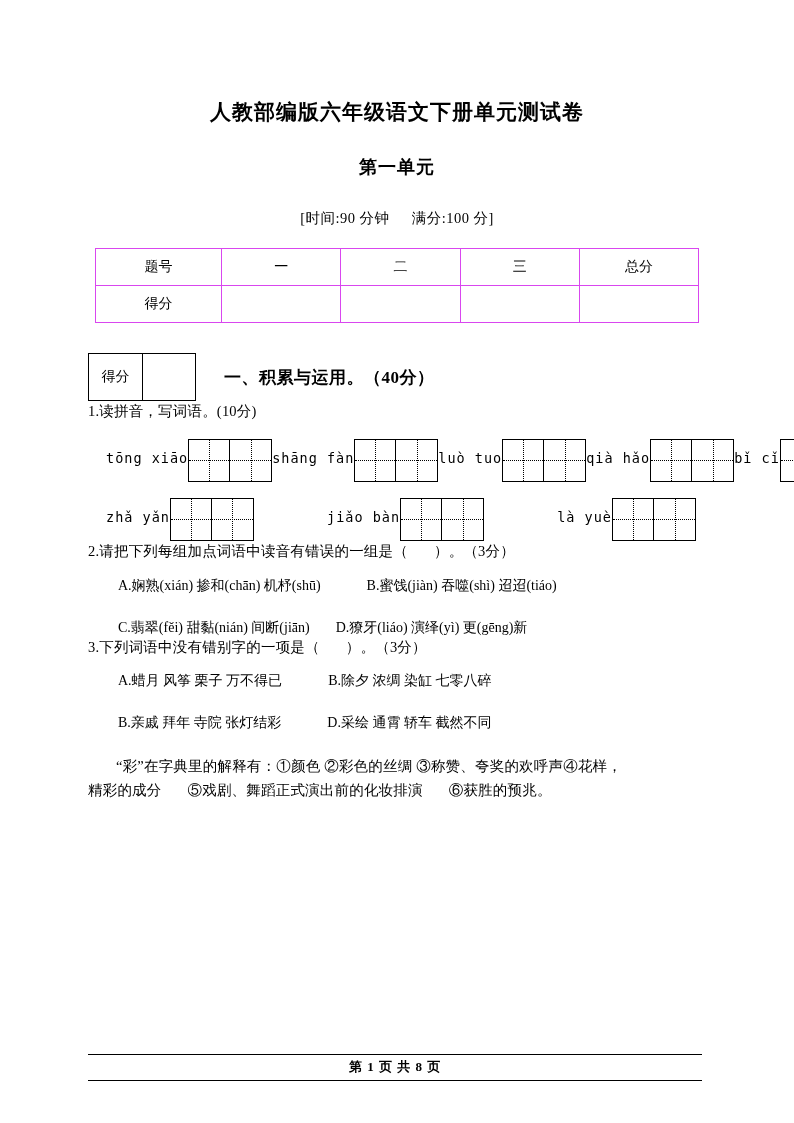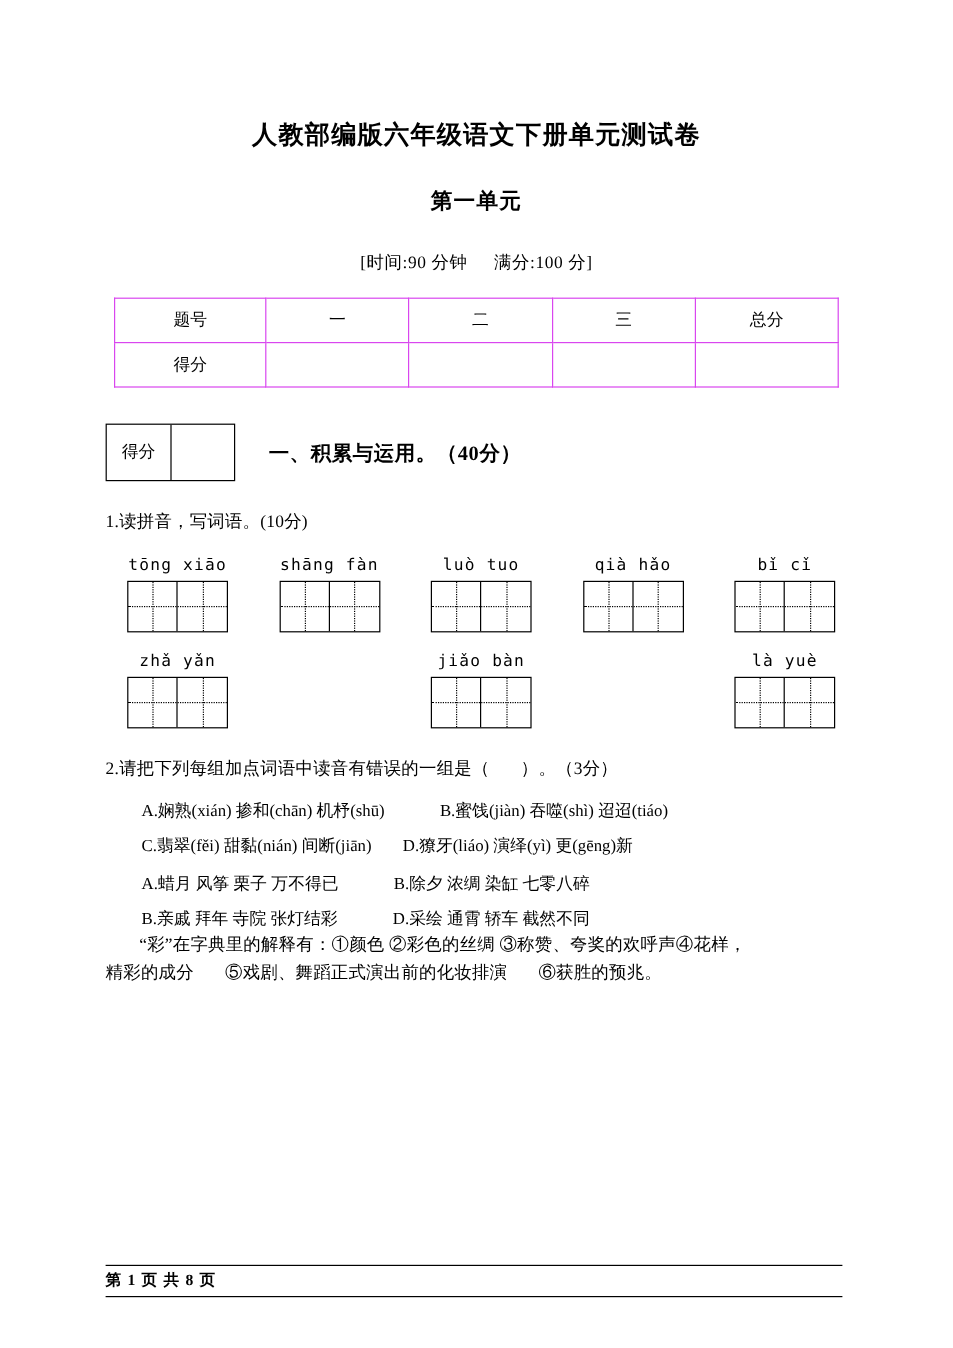--- a/index.html
+++ b/index.html
@@ -98,43 +98,43 @@
     font-weight: bold;
     letter-spacing: 0.5px;
   }
 
   
   .q {
     font-size: 14.5px;
     line-height: 1.5;
     letter-spacing: 0.2px;
   }
-  .q-stem { margin-top: 24px; }
+  .q-stem { }
   .q-opts {
     margin-top: 14px;
     padding-left: 30px;
     font-size: 14px;
   }
-  .q-opts .opt-line { margin-top: 11px; }
+  .q-opts .opt-line { margin-top: 24px; }
   .q-opts .opt-line:first-child { margin-top: 0; }
   .opt-gap-md { display: inline-block; width: 26px; }
   .opt-gap-lg { display: inline-block; width: 46px; }
   .paren-blank { display: inline-block; width: 26px; }
 
   
   .pinyin-block { margin-top: 12px; }
   .pinyin-row {
     display: flex;
     justify-content: space-between;
     padding: 0 10px 0 18px;
     margin-top: 16px;
   }
   .pinyin-item {
     display: flex;
-    flex-direction: column;
+    flex-direction: row;
     align-items: center;
   }
   .pinyin-text {
     font-family: "DejaVu Sans Mono", "Liberation Mono", monospace;
     font-size: 13.5px;
     letter-spacing: 1px;
     margin-bottom: 5px;
     white-space: nowrap;
   }
   .tzg {
@@ -160,33 +160,34 @@
     border-top: 1px dotted #000;
   }
   
   .tzg .cellgrid::after {
     top: 0; bottom: 0; left: 50%;
     border-left: 1px dotted #000;
   }
 
   
   .explain {
-    margin-top: 2px;
+    margin-top: 23px;
     font-size: 14.5px;
     line-height: 1.62;
     letter-spacing: 0.2px;
   }
   .explain .indent { display: inline-block; width: 28px; }
 
   
   .footer {
     position: absolute;
     left: 88px;
     right: 92px;
     bottom: 42px;
+    text-align: center;
   }
   .footer .rule-top,
   .footer .rule-bottom {
     border-top: 1px solid #000;
   }
   .footer .page-num {
     font-size: 13px;
     font-weight: bold;
     padding: 3px 0 4px;
     letter-spacing: 1px;
@@ -303,20 +304,23 @@
   </div>
   <div class="q-opts">
     <div class="opt-line">
       <span>A.娴熟(xián)  掺和(chān)   机杼(shū)</span><span class="opt-gap-lg"></span><span>B.蜜饯(jiàn)  吞噬(shì)  迢迢(tiáo)</span>
     </div>
     <div class="opt-line">
       <span>C.翡翠(fěi)  甜黏(nián)   间断(jiān)</span><span class="opt-gap-md"></span><span>D.獠牙(liáo)  演绎(yì)   更(gēng)新</span>
     </div>
   </div>
 
+  <div class="q q-stem">
+    <span>3.下列词语中没有错别字的一项是（</span><span class="paren-blank"></span><span>）。（3分）</span>
+  </div>
   <div class="q-opts">
     <div class="opt-line">
       <span>A.蜡月   风筝   栗子   万不得已</span><span class="opt-gap-lg"></span><span>B.除夕   浓绸   染缸   七零八碎</span>
     </div>
     <div class="opt-line">
       <span>B.亲戚   拜年   寺院   张灯结彩</span><span class="opt-gap-lg"></span><span>D.采绘   通霄   轿车   截然不同</span>
     </div>
   </div>
 
   <div class="explain">

